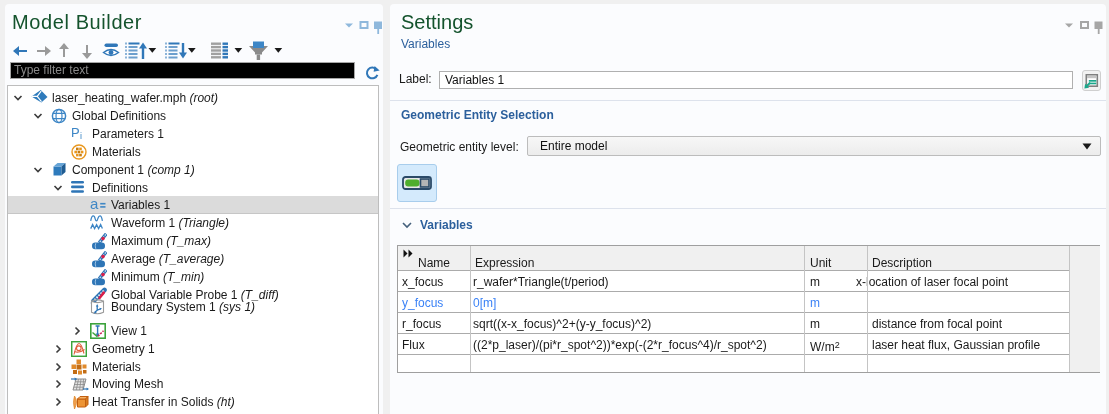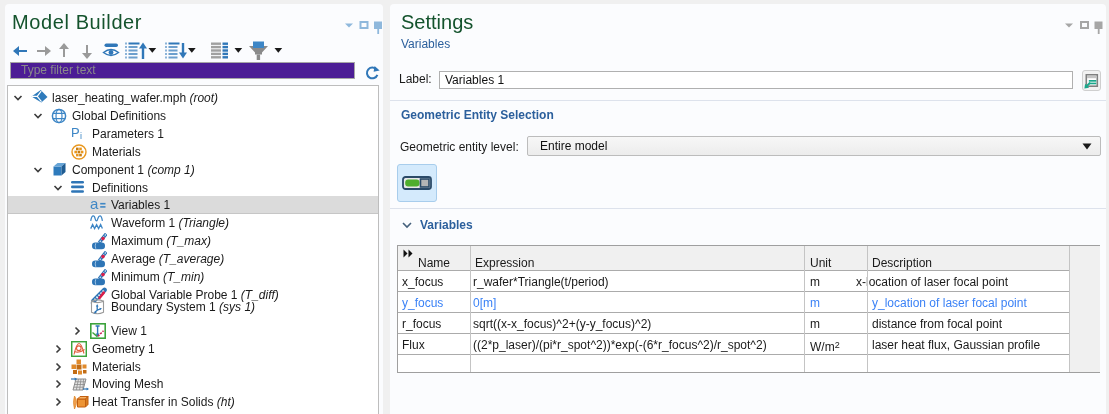--- a/index.html
+++ b/index.html
@@ -105,22 +105,22 @@
     <path d="M226.5 8 L234.2 8 L230.3 12.8 Z" fill="#1a1a1a"></path>
 
     <g>
       <path d="M241 6 L260 6 L254 12.5 L254 14.5 L247 14.5 L247 12.5 Z" fill="#8a8a8a"></path>
       <rect x="245" y="1.5" width="11" height="6.5" fill="#3d86c6"></rect>
       <rect x="248.7" y="14.5" width="3.4" height="5.5" fill="#8a8a8a"></rect>
     </g>
     <path d="M266.5 8 L274.2 8 L270.3 12.8 Z" fill="#1a1a1a"></path>
   </svg>
 
-  <div class="abs" style="left:5px; top:58px; width:345px; height:17px; background:#4c1d95;
-       border:1px solid #a6a6a6; font-size:12px; color:#8a8a8a; line-height:15px; padding-left:10px;">Type filter text</div>
+  <div class="abs" style="left:5px; top:58px; width:345px; height:17px; background:#000000;
+       border:1px solid #a6a6a6; font-size:12px; color:#8a8a8a; line-height:15px; padding-left:3px;">Type filter text</div>
 
   <svg class="abs" style="left:359px; top:59px;" width="16" height="18" viewBox="0 0 16 18">
     <path d="M12.6 6.6 A5.4 5.4 1 1 0 13.4 11.8" fill="none" stroke="#3077b8" stroke-width="2"></path>
     <path d="M10.6 3.0 L15.6 7.4 L9.6 8.8 Z" fill="#3077b8"></path>
   </svg>
 
   <div class="abs" id="treebox" style="left:2px; top:81px; width:372px; height:330px;
        background:#fff; border:1px solid #bdbdbd;">
         <div class="treerow" style="left:0; top:3px; width:370px;">
           <svg class="chev" style="left:4px;" width="12" height="18" viewBox="0 0 12 18">
@@ -415,31 +415,30 @@
           <div style="position:relative; height:21px; border-bottom:1px solid #ababab; font-size:12px; color:#1a1a1a; line-height:22px;">
             <span style="position:absolute; left:4px;">x_focus</span>
             <span style="position:absolute; left:75px;">r_wafer*Triangle(t/period)</span>
             <span style="position:absolute; left:412px;">m</span>
             <span style="position:absolute; left:458px;">x-location of laser focal point</span>
           </div>
           <div style="position:relative; height:21px; border-bottom:1px solid #ababab; font-size:12px; color:#3b82f6; line-height:22px;">
             <span style="position:absolute; left:4px;">y_focus</span>
             <span style="position:absolute; left:75px;">0[m]</span>
             <span style="position:absolute; left:412px;">m</span>
-            <span style="position:absolute; left:474px;">y_location of laser focal point</span>
           </div>
           <div style="position:relative; height:21px; border-bottom:1px solid #ababab; font-size:12px; color:#1a1a1a; line-height:22px;">
             <span style="position:absolute; left:4px;">r_focus</span>
             <span style="position:absolute; left:75px;">sqrt((x-x_focus)^2+(y-y_focus)^2)</span>
             <span style="position:absolute; left:412px;">m</span>
             <span style="position:absolute; left:474px;">distance from focal point</span>
           </div>
           <div style="position:relative; height:21px; border-bottom:1px solid #ababab; font-size:12px; color:#1a1a1a; line-height:22px;">
             <span style="position:absolute; left:4px;">Flux</span>
-            <span style="position:absolute; left:75px;">((2*p_laser)/(pi*r_spot^2))*exp(-(6*r_focus^2)/r_spot^2)</span>
+            <span style="position:absolute; left:75px;">((2*p_laser)/(pi*r_spot^2))*exp(-(2*r_focus^4)/r_spot^2)</span>
             <span style="position:absolute; left:412px;">W/m<span style="font-size:9px; vertical-align:3px;">2</span></span>
             <span style="position:absolute; left:474px;">laser heat flux, Gaussian profile</span>
           </div>
           <div style="position:relative; height:17px; font-size:12px; color:#1a1a1a; line-height:18px;">
             <span style="position:absolute; left:4px;"></span>
             <span style="position:absolute; left:75px;"></span>
             <span style="position:absolute; left:412px;"></span>
             <span style="position:absolute; left:474px;"></span>
           </div>
           <div style="position:absolute; top:0; bottom:0; left:671px; width:31px; background:#f0f0f0;"></div>

